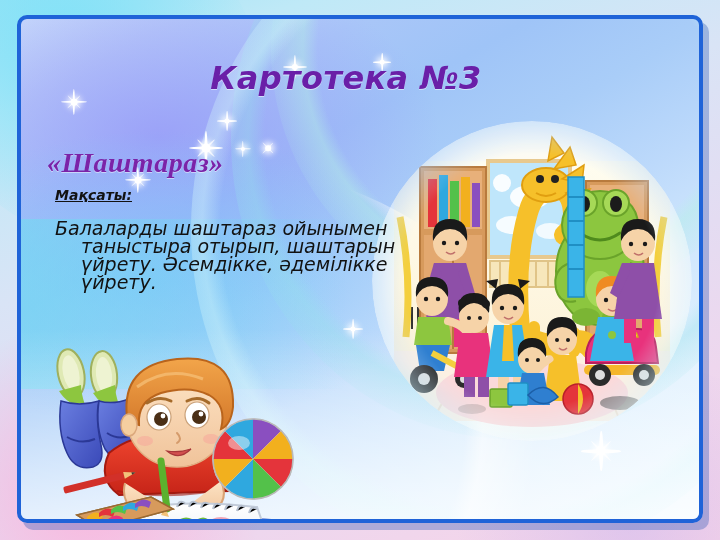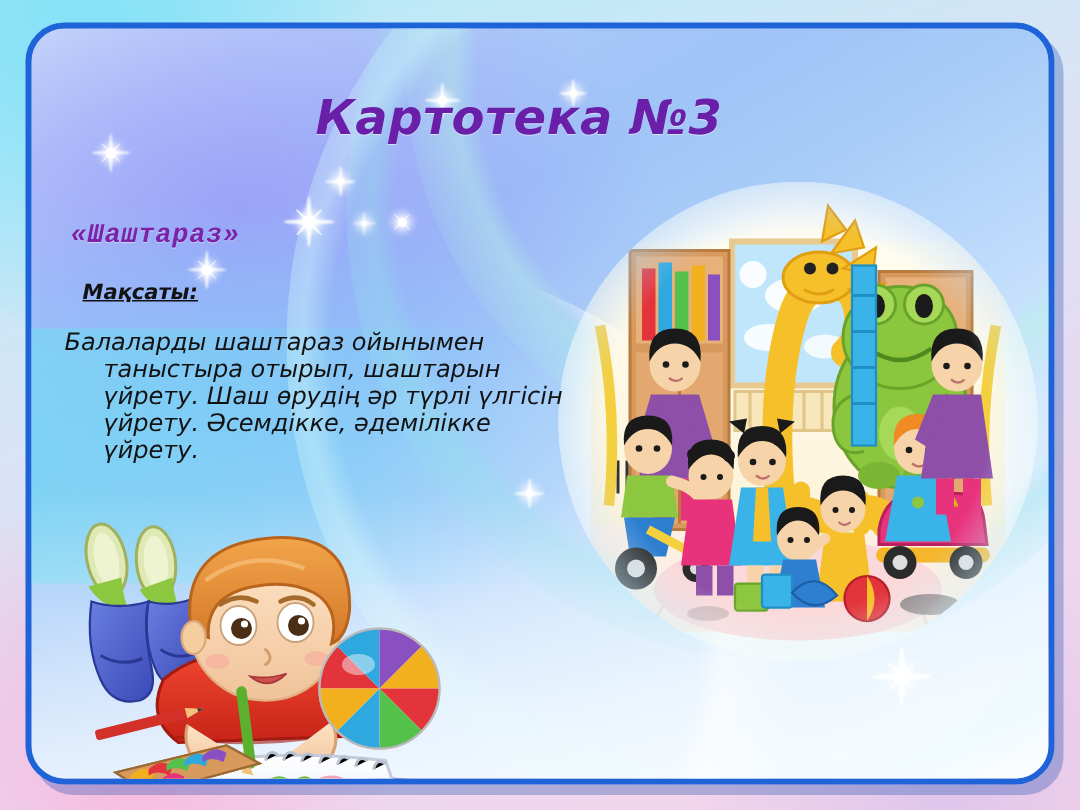--- a/index.html
+++ b/index.html
@@ -19,21 +19,21 @@
   .wash-cyan{left:-60px;top:-80px;width:320px;height:320px;border-radius:50%;
     background:radial-gradient(circle at 40% 40%,rgba(120,225,248,.85),rgba(120,225,248,0) 70%);}
   .wash-pink{left:-90px;bottom:-120px;width:360px;height:340px;border-radius:50%;
     background:radial-gradient(circle at 50% 50%,rgba(255,170,215,.75),rgba(255,170,215,0) 70%);}
   .wash-pink2{right:-100px;bottom:-140px;width:380px;height:320px;border-radius:50%;
     background:radial-gradient(circle at 50% 50%,rgba(196,178,240,.45),rgba(196,178,240,0) 70%);}
 
   
   #panel{
     position:absolute;left:17px;top:15px;right:17px;bottom:17px;
-    border:4px solid #1f63d8;border-radius:26px;
+    border:4px solid #1f63d8;border-radius:10px;
     box-shadow:6px 7px 0 0 rgba(20,70,170,.30);
     background:linear-gradient(150deg,
         #c9dcfb 0%, #b9cff9 10%, #a9c6f8 22%,
         #9fc4f7 33%, #a9cdf8 45%, #bcd9fb 57%,
         #cfe6fd 68%, #dff0fe 80%, #eaf6ff 92%, #f2faff 100%);
     overflow:hidden;
   }
   
   .panel-violet{
     position:absolute;left:-40px;top:-30px;width:470px;height:330px;
@@ -81,35 +81,35 @@
   #title{
     position:absolute;left:0;right:28px;top:40px;text-align:center;
     font-family:"DejaVu Sans", sans-serif;
     font-style:italic;font-weight:bold;font-size:32px;
     color:#6a1fa8;letter-spacing:.4px;
     text-shadow:0 1px 0 rgba(255,255,255,.5);
     white-space:nowrap;
   }
   #subtitle{
     position:absolute;left:26px;top:128px;
-    font-family:Liberation Mono, monospace;
-    font-style:italic;font-weight:bold;font-size:18px;
+    font-family:Liberation Serif, serif;
+    font-style:italic;font-weight:bold;font-size:28px;
     color:#7b23a8;letter-spacing:.5px;
     text-shadow:0 1px 0 rgba(255,255,255,.45);
   }
   #goal-label{
     position:absolute;left:34px;top:168px;
     font-family:"DejaVu Sans", sans-serif;
     font-style:italic;font-weight:bold;font-size:14px;
     color:#121212;text-decoration:underline;
   }
   #goal-body{
-    position:absolute;left:22px;top:200px;width:300px;
+    position:absolute;left:34px;top:200px;width:300px;
     font-family:"DejaVu Sans", sans-serif;
-    font-style:italic;font-size:16px;line-height:18px;color:#121212;
+    font-style:italic;font-size:19px;line-height:18px;color:#121212;
     text-indent:0;
   }
   #goal-body .l{display:block;white-space:pre;}
   #goal-body .ind{padding-left:26px;}
 
   
   #scene{
     position:absolute;left:351px;top:102px;width:320px;height:320px;
     border-radius:50%;overflow:hidden;
     -webkit-mask-image:radial-gradient(circle at 50% 50%,#000 56%,rgba(0,0,0,.55) 70%,rgba(0,0,0,0) 84%);
@@ -588,19 +588,18 @@
         </g>
       </svg>
     </div>
 
     <div id="title">Картотека №3</div>
     <div id="subtitle">«Шаштараз»</div>
     <div id="goal-label">Мақсаты:</div>
     <div id="goal-body">
       <span class="l">Балаларды шаштараз ойынымен</span>
       <span class="l ind">таныстыра отырып, шаштарын</span>
-      <span class="l ind">үйрету. Шаш өрудің әр түрлі үлгісін</span>
       <span class="l ind">үйрету. Әсемдікке, әдемілікке</span>
       <span class="l ind">үйрету.</span>
     </div>
 
   </div>
 </div>
 
 </body></html>

